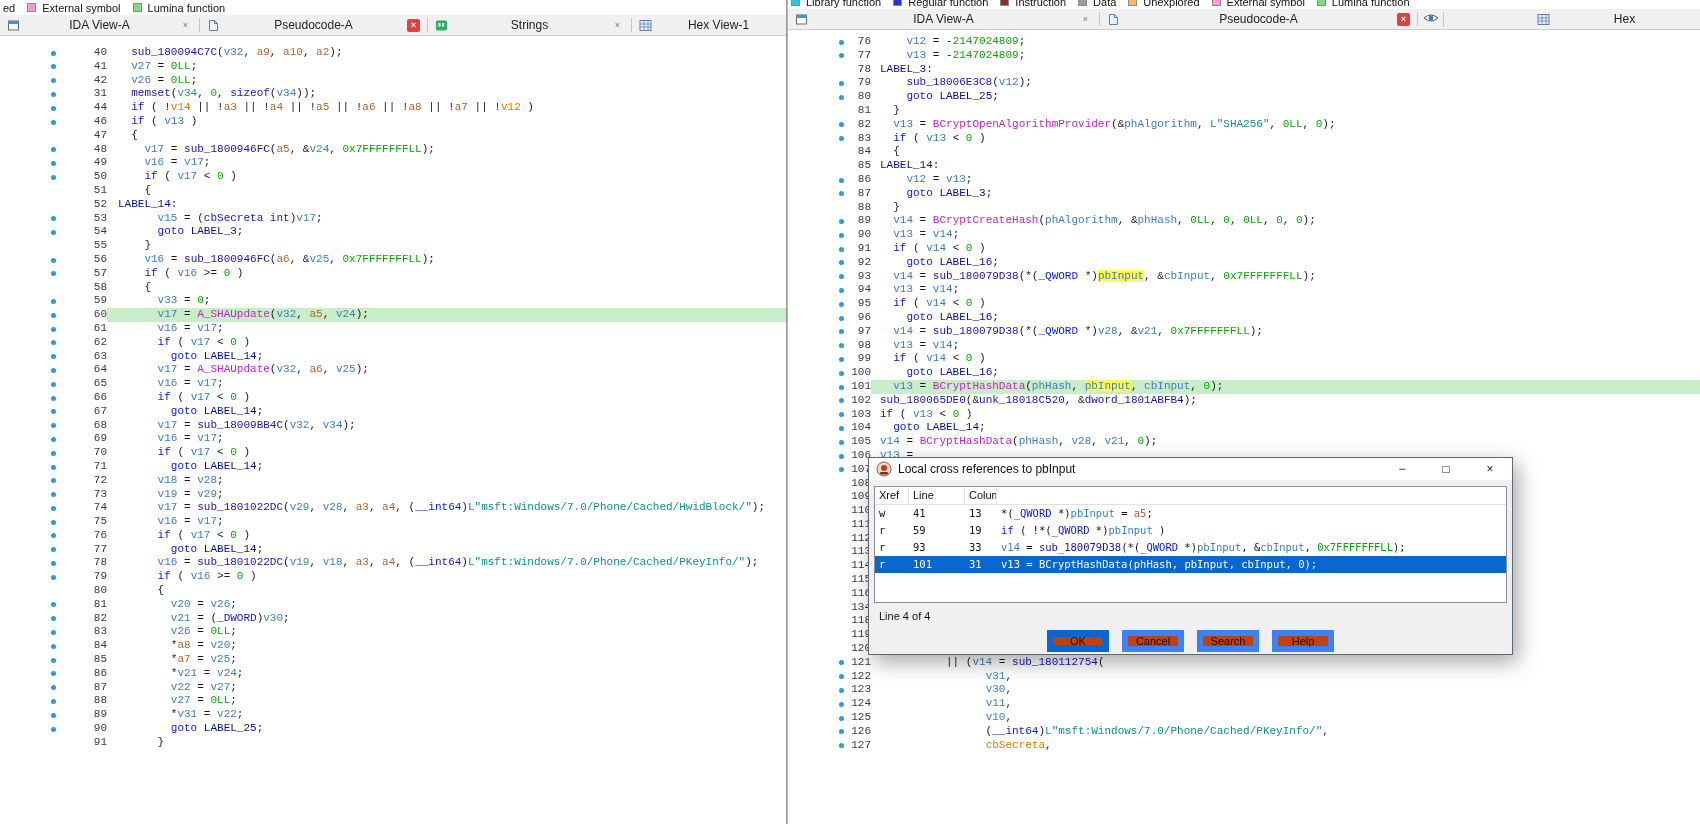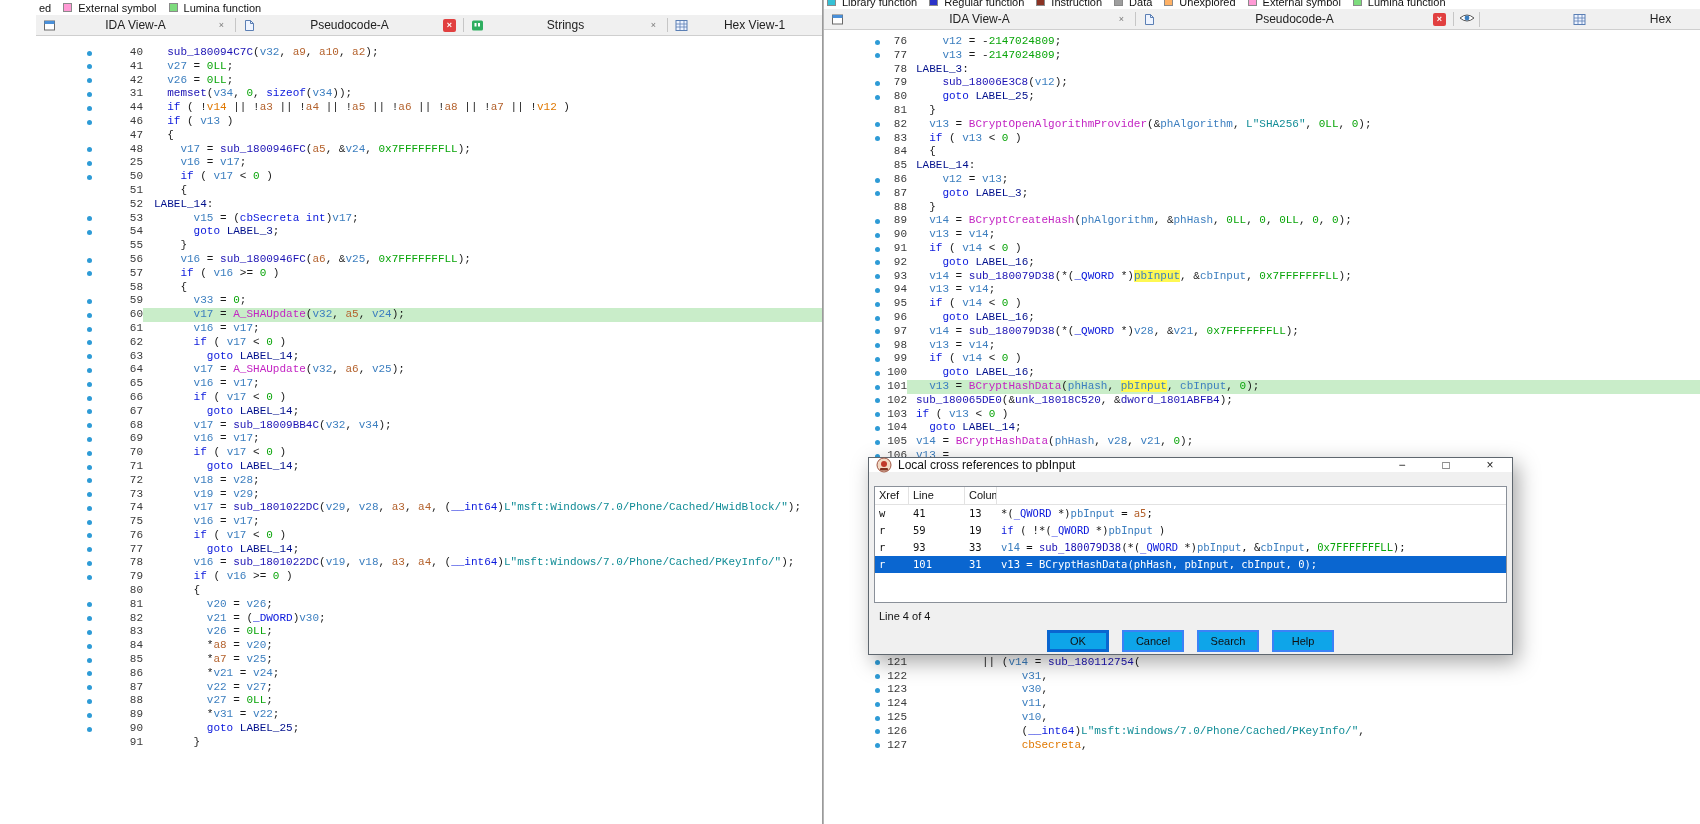--- a/index.html
+++ b/index.html
@@ -1,19 +1,19 @@
 <!DOCTYPE html>
 <html><head>
 <meta charset="utf-8">
 <style>
   *{margin:0;padding:0;box-sizing:border-box;}
   html,body{background:#ffffff;}
   .screen{position:relative;width:1700px;height:824px;background:#ffffff;overflow:hidden;
           font-family:"Liberation Sans",sans-serif;color:#111;}
-  .win{position:absolute;top:0;background:#fff;overflow:hidden;margin-left:36px;}
+  .win{position:absolute;top:0;background:#fff;overflow:hidden;}
   #win-left{left:0;width:787px;height:824px;border-right:1px solid #9a9a9a;}
   #win-right{left:787px;width:913px;height:824px;border-left:1px solid #b5b5b5;}
 
   
   .legend{display:flex;align-items:center;gap:6px;font-size:11px;white-space:nowrap;padding-left:3px;background:#fff;}
   #win-left .legend{height:15px;}
   .legend-clip{height:9px;overflow:hidden;background:#fff;}
   .legend-clip .legend{height:15px;margin-top:-6px;}
   .lg-sq{width:9px;height:9px;display:inline-block;border:1px solid #8a8a8a;flex:0 0 auto;}
   .lg-tx{margin-right:6px;}
@@ -54,37 +54,37 @@
   .tk-fn{color:#1b12b4;}
   .tk-imp{color:#c324c3;}
   .tk-lv{color:#3b7ebf;}
   .tk-arg{color:#b4622d;}
   .tk-org{color:#e07800;}
   .ylw{background:#fef853;}
 
   
   #xref-dialog{position:absolute;left:868px;top:457px;width:645px;height:198px;background:#f0f0f0;
                border:1px solid #5f676f;box-shadow:5px 7px 20px rgba(0,0,0,.35);font-size:12px;}
-  .dlg-title{height:14px;background:#fff;display:flex;align-items:center;padding-left:7px;gap:6px;}
+  .dlg-title{height:22px;background:#fff;display:flex;align-items:center;padding-left:7px;gap:6px;}
   .dlg-icon{width:16px;height:16px;flex:0 0 auto;}
   .dlg-ctrl{margin-left:auto;display:flex;height:100%;}
   .dlg-btnwin{width:44px;height:100%;display:flex;align-items:center;justify-content:center;font-size:12px;color:#222;}
   .dlg-list{position:absolute;left:5px;right:5px;top:28px;height:117px;background:#fff;border:1px solid #8a9099;
             overflow:hidden;}
   .dlg-hdr{display:grid;grid-template-columns:34px 56px 32px 1fr;height:18px;line-height:17px;
            font-size:11px;border-bottom:1px solid #e2e2e2;background:#fff;}
   .dlg-hdr>div{padding-left:4px;border-right:1px solid #e2e2e2;overflow:hidden;white-space:nowrap;}
   .dlg-row{display:grid;grid-template-columns:34px 56px 32px 1fr;height:17px;line-height:17px;
            font-family:"DejaVu Sans Mono",monospace;font-size:10.5px;white-space:pre;}
   .dlg-row>div{padding-left:4px;overflow:hidden;}
   .dlg-row.sel{background:#0a66d0;color:#fff;}
   .dlg-row.sel span{color:#fff !important;background:transparent !important;}
   .dlg-status{position:absolute;left:10px;top:152px;font-size:11px;color:#111;}
   .dlg-buttons{position:absolute;left:0;right:0;top:172px;display:flex;justify-content:center;gap:13px;}
-  .dbtn{width:62px;height:22px;background:#0ea5e9;border:2px solid #3b82f6;font-size:11px;
+  .dbtn{width:62px;height:22px;background:#c2410c;border:6px solid #3b82f6;font-size:11px;
         display:flex;align-items:center;justify-content:center;color:#111;}
   .dbtn.primary{border-color:#0a66d0;box-shadow:inset 0 0 0 1px #0a66d0;}
 </style>
 </head>
 <body>
 
 <div class="screen">
 
   <section class="win" id="win-left">
     <div class="legend">
@@ -189,21 +189,21 @@
         <div class="cline">
           <span class="gut">
             <span class="dot on"></span>
             <span class="lnum">48</span>
           </span>
           <span class="ctext"><span>    </span><span class="tk-lv">v17</span><span> = </span><span class="tk-fn">sub_1800946FC</span><span>(</span><span class="tk-arg">a5</span><span>, &amp;</span><span class="tk-lv">v24</span><span>, </span><span class="tk-num">0x7FFFFFFFLL</span><span>);</span></span>
         </div>
         <div class="cline">
           <span class="gut">
             <span class="dot on"></span>
-            <span class="lnum">25</span>
+            <span class="lnum">49</span>
           </span>
           <span class="ctext"><span>    </span><span class="tk-lv">v16</span><span> = </span><span class="tk-lv">v17</span><span>;</span></span>
         </div>
         <div class="cline">
           <span class="gut">
             <span class="dot on"></span>
             <span class="lnum">50</span>
           </span>
           <span class="ctext"><span>    </span><span class="tk-kw">if</span><span> ( </span><span class="tk-lv">v17</span><span> &lt; </span><span class="tk-num">0</span><span> )</span></span>
         </div>

